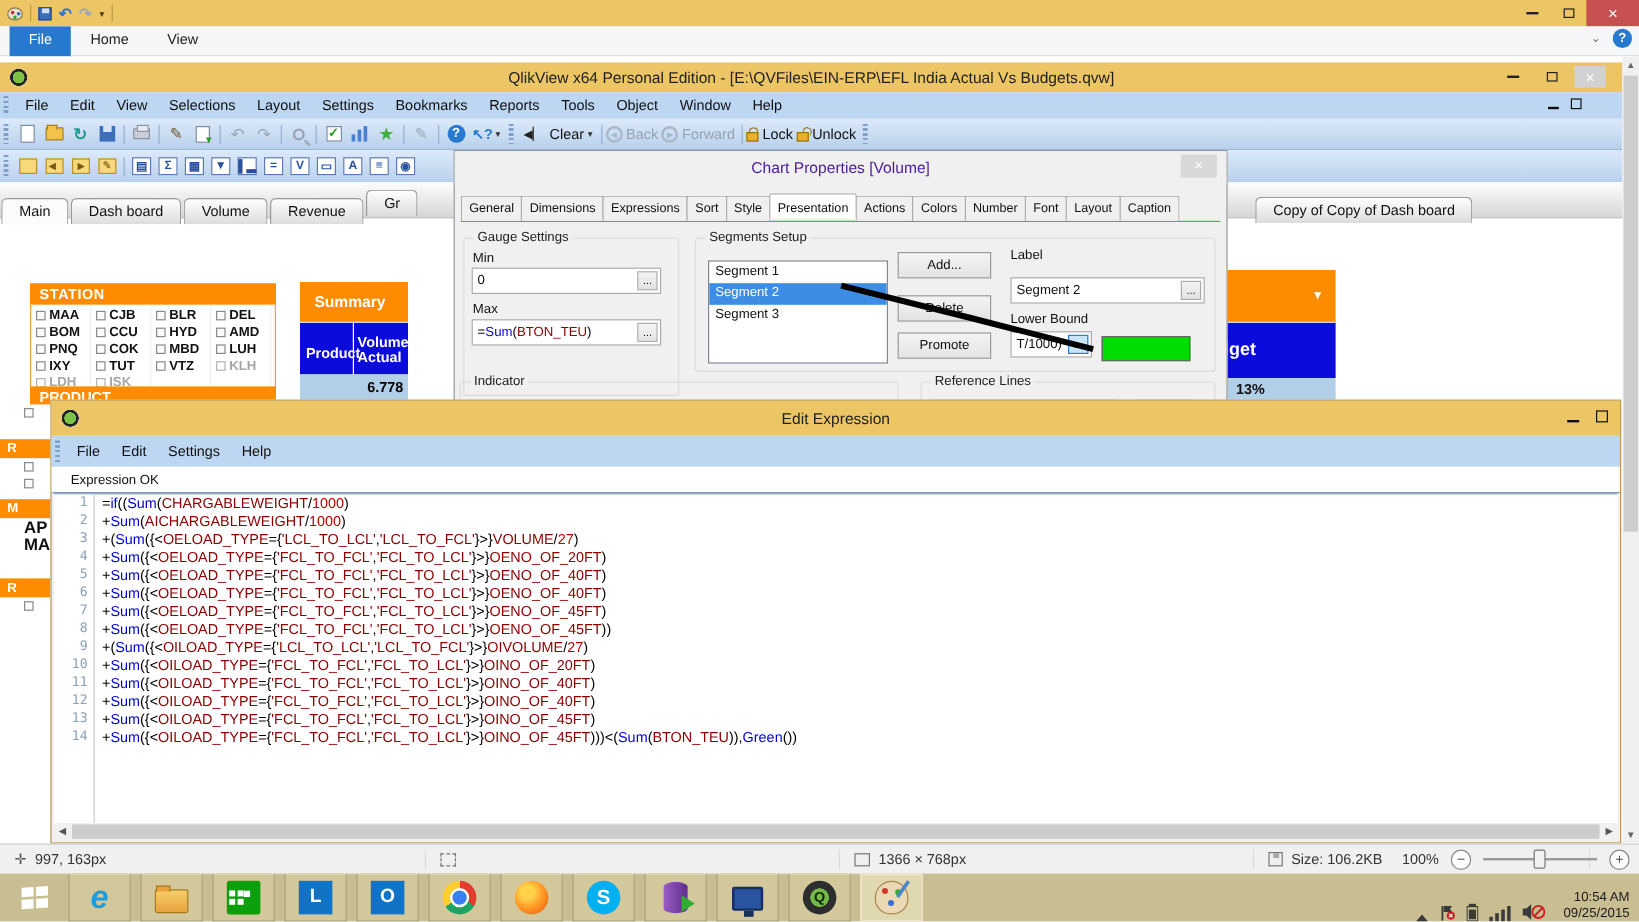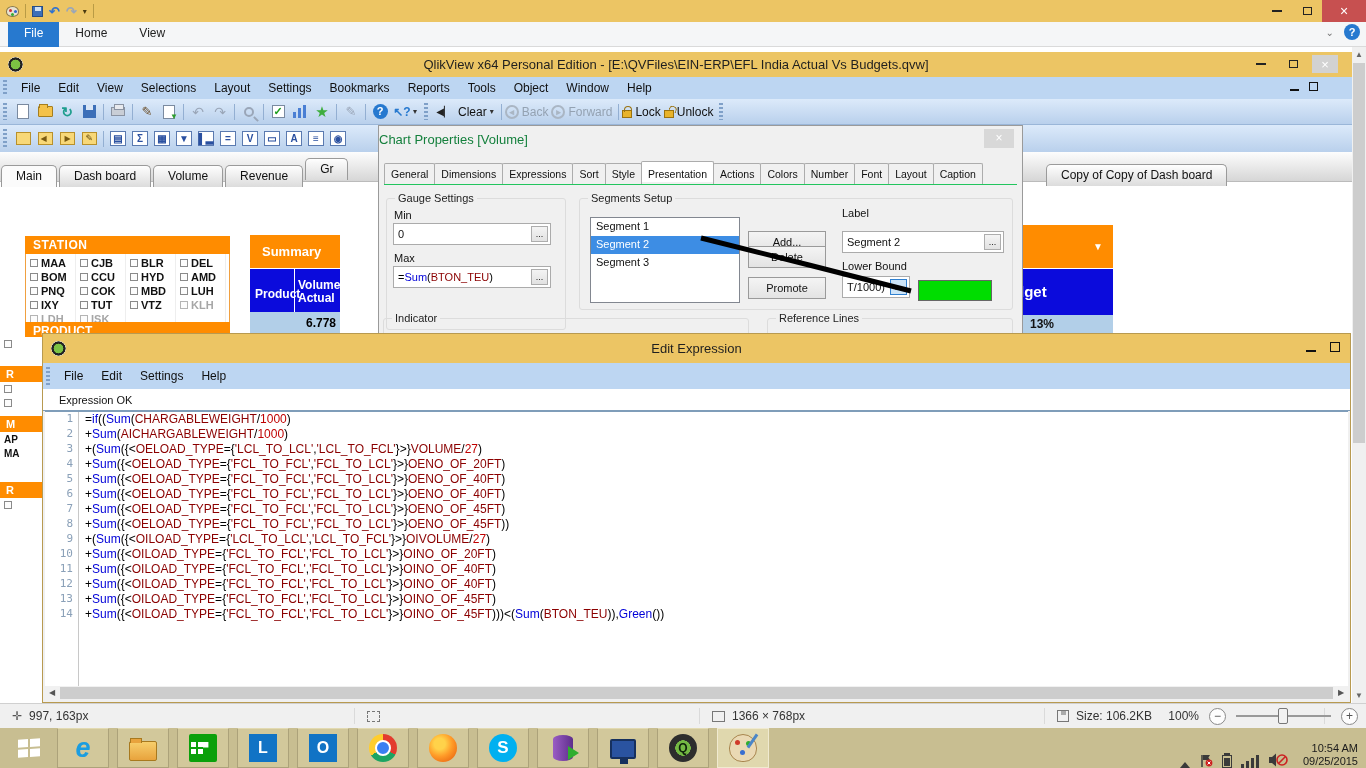--- a/index.html
+++ b/index.html
@@ -116,25 +116,25 @@
 #budget-panel .hd{height:43px;position:relative}
 #budget-panel .hd .dd{position:absolute;right:10px;top:16px;color:#fff;font-size:10px}
 #budget-panel .bh{height:47px;background:#0b0bdc;border-top:1px solid #fff;position:relative}
 #budget-panel .bh span{position:absolute;left:55px;top:14px;color:#fff;font-weight:bold;font-size:15px}
 #budget-panel .bv{height:20px;background:#b2cfe8;position:relative}
 #budget-panel .bv span{position:absolute;left:90px;top:2px;font-weight:bold;font-size:12px}
 
 
 #left-slivers{position:absolute;left:0;top:281px;width:42px;height:240px;z-index:1}
 .sl-orange{height:16px;font-size:11px;padding:2px 0 0 6px;overflow:hidden;white-space:nowrap}
-.sl-row{height:14px;font-size:10px;font-weight:bold;display:flex;align-items:center;padding-left:4px;background:#fff;overflow:hidden;white-space:nowrap}
+.sl-row{height:14px;font-size:14px;font-weight:bold;display:flex;align-items:center;padding-left:20px;background:#fff;overflow:hidden;white-space:nowrap}
 
 
 #cp{position:absolute;left:378px;top:73px;width:645px;height:212px;background:#f0f0f0;border:1px solid #9a9a9a;z-index:2;font-size:11px}
-#cp-title{height:27px;font-size:13px;color:#15803d;padding-top:6px;background:#f0f0f0}
+#cp-title{height:27px;text-align:center;font-size:13px;color:#4c1d95;padding-top:6px;background:#f0f0f0}
 #cp-close{position:absolute;right:8px;top:3px;width:30px;height:19px;background:#d8d8d8;color:#fff;text-align:center;font-size:12px;line-height:19px}
 #cp-tabs{position:absolute;left:5px;top:37px;right:5px;height:22px;display:flex;border-bottom:1px solid #22c55e}
 .ctab{padding:4px 6px 0 6px;border:1px solid #acacac;border-bottom:none;background:#f0f0f0;font-size:10.5px;white-space:nowrap;margin-right:-1px;border-radius:2px 2px 0 0}
 .ctab.active{background:#fff;position:relative;top:-2px;padding-top:6px;z-index:1}
 .grp{position:absolute;border:1px solid #dcdcdc;border-radius:3px}
 .grp>.glabel{position:absolute;top:-7px;left:8px;background:#f0f0f0;padding:0 3px;font-size:11px;color:#222}
 .fld-label{position:absolute;font-size:11px;color:#111}
 .tfield{position:absolute;height:22px;background:#fff;border:1px solid #ababab;font-size:11px;display:flex;align-items:center;padding-left:4px;overflow:hidden;white-space:nowrap}
 .dots-btn{position:absolute;right:2px;top:2px;width:17px;height:16px;background:linear-gradient(#f4f4f4,#e2e2e2);border:1px solid #adadad;font-size:9px;text-align:center;line-height:14px}
 .dots-btn.focus{background:#cce4f7;border-color:#2f80d0}
@@ -564,21 +564,21 @@
           </div>
         </div>
 
         <div class="grp" style="left:200px;top:72px;width:434px;height:112px">
           <span class="glabel">Segments Setup</span>
           <div id="seg-list">
               <div class="seg-item">Segment 1</div>
               <div class="seg-item sel">Segment 2</div>
               <div class="seg-item">Segment 3</div>
             </div>
-          <div class="wbtn" style="left:168px;top:32px">Add...</div>
+          <div class="wbtn" style="left:168px;top:11px">Add...</div>
           <div class="wbtn" style="left:168px;top:47px">Delete</div>
           <div class="wbtn" style="left:168px;top:78px">Promote</div>
           <span class="fld-label" style="left:262px;top:8px">Label</span>
           <div class="tfield" style="left:262px;top:32px;width:162px">
             <span>Segment 2</span>
             <span class="dots-btn">...</span>
           </div>
           <span class="fld-label" style="left:262px;top:61px">Lower Bound</span>
           <div class="tfield" style="left:262px;top:77px;width:68px">
             <span>T/1000)</span>

